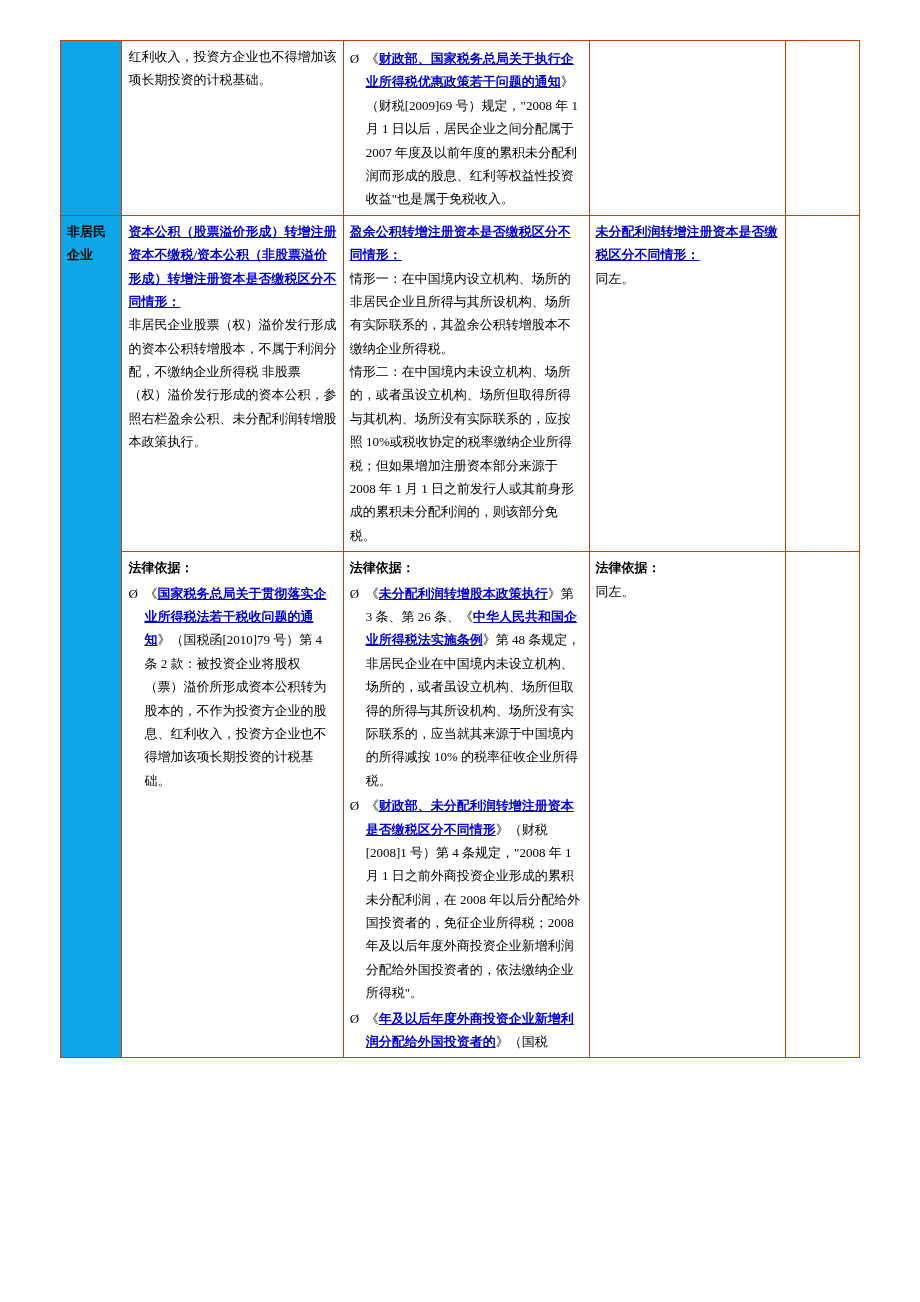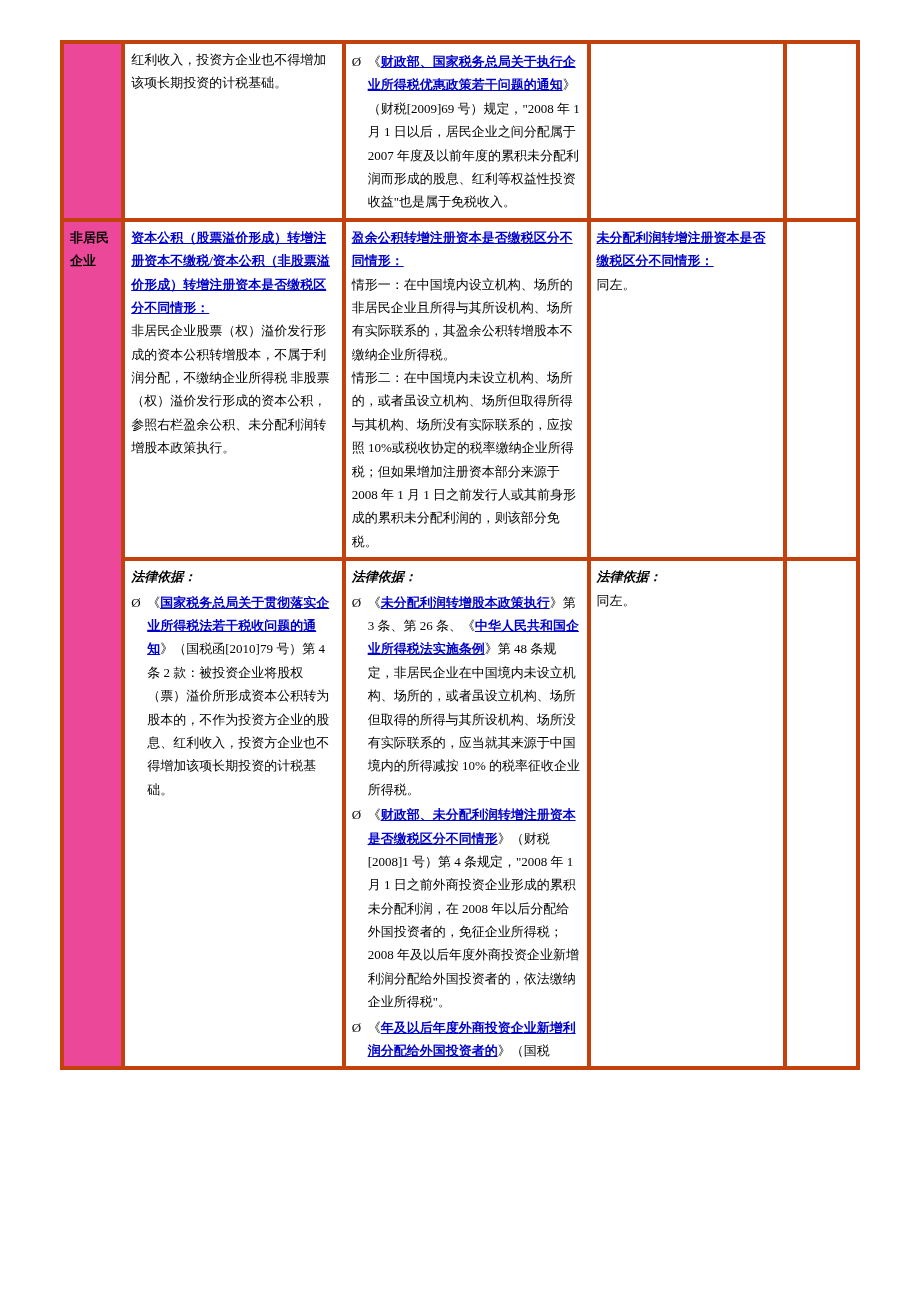--- a/index.html
+++ b/index.html
@@ -15,42 +15,41 @@
     margin: 0 auto;
     padding: 40px 60px;
     box-sizing: border-box;
   }
   table {
     border-collapse: collapse;
     width: 100%;
     table-layout: fixed;
   }
   td {
-    border: 4px solid #c2410c;
+    border: 1px solid #c2410c;
     vertical-align: top;
     padding: 4px 6px;
     word-wrap: break-word;
   }
   .col-label {
     width: 50px;
-    background: #ec4899;
+    background: #0ea5e9;
     font-weight: bold;
   }
   .col-a { width: 180px; }
   .col-b { width: 200px; }
   .col-c { width: 160px; }
   .col-d { width: 60px; }
   .link {
     color: #0000cc;
     text-decoration: underline;
     font-weight: bold;
   }
   .heading {
     font-weight: bold;
-    font-style: italic;
   }
   .bullet {
     display: flex;
     align-items: flex-start;
     margin-top: 2px;
   }
   .bullet .sym {
     width: 16px;
     flex-shrink: 0;
   }

